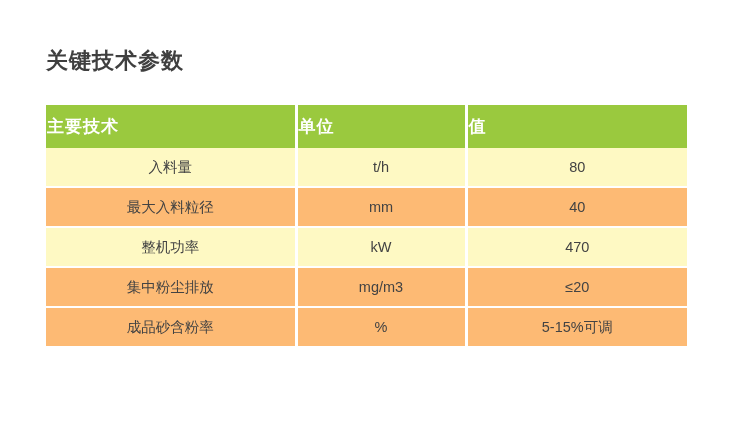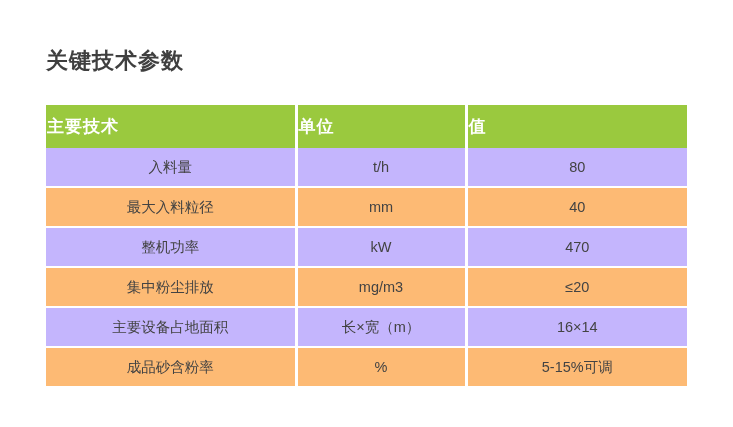--- a/index.html
+++ b/index.html
@@ -58,21 +58,21 @@
     text-align: center;
     font-size: 14.5px;
     color: #434343;
     border-right: 3px solid #ffffff;
     border-bottom: 2px solid #ffffff;
   }
   .spec-table td:last-child {
     border-right: none;
   }
   .spec-table tr.dark td {
-    background: #c4b5fd;
+    background: #fef9c3;
   }
   .spec-table tr.light td {
     background: #fdba74;
   }
   .spec-table tbody tr:last-child td {
     border-bottom: none;
   }
 </style>
 </head>
 <body>
@@ -108,25 +108,20 @@
       <tr class="dark">
         <td>整机功率</td>
         <td>kW</td>
         <td>470</td>
       </tr>
       <tr class="light">
         <td>集中粉尘排放</td>
         <td>mg/m3</td>
         <td>≤20</td>
       </tr>
-      <tr class="dark">
-        <td>主要设备占地面积</td>
-        <td>长×宽（m）</td>
-        <td>16×14</td>
-      </tr>
       <tr class="light">
         <td>成品砂含粉率</td>
         <td>%</td>
         <td>5-15%可调</td>
       </tr>
     </tbody>
   </table>
 
 </div>
 

